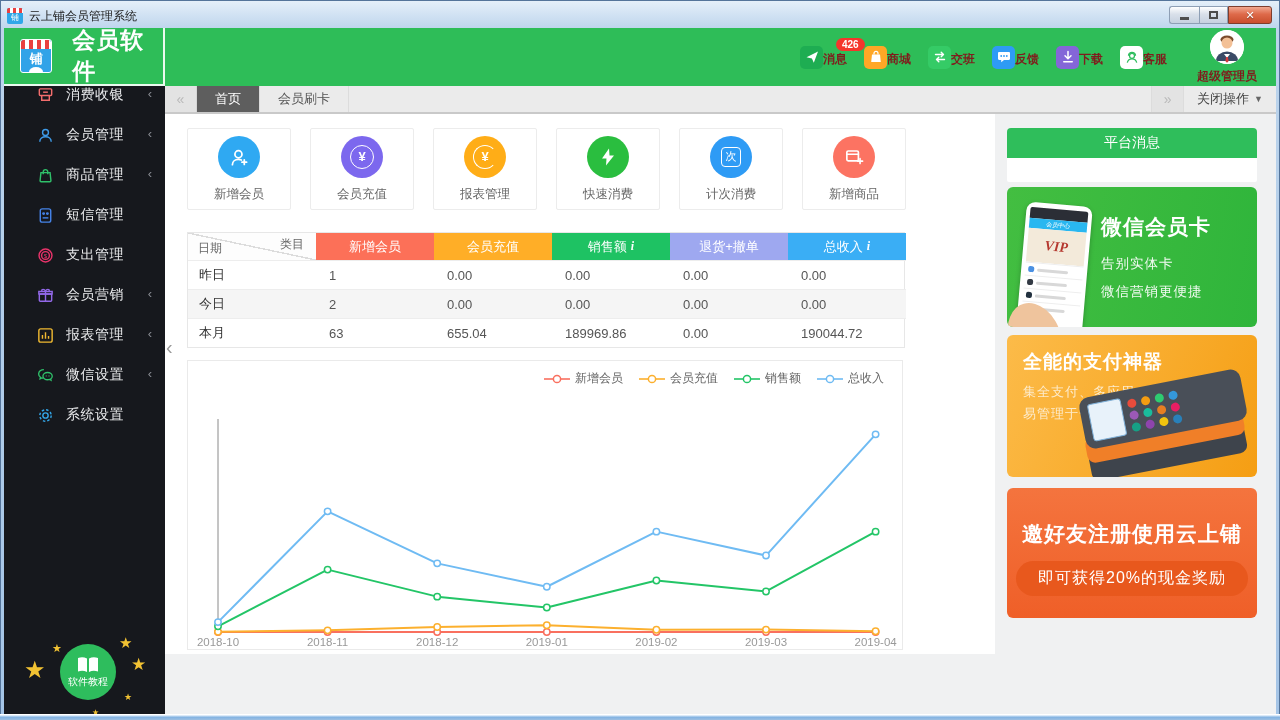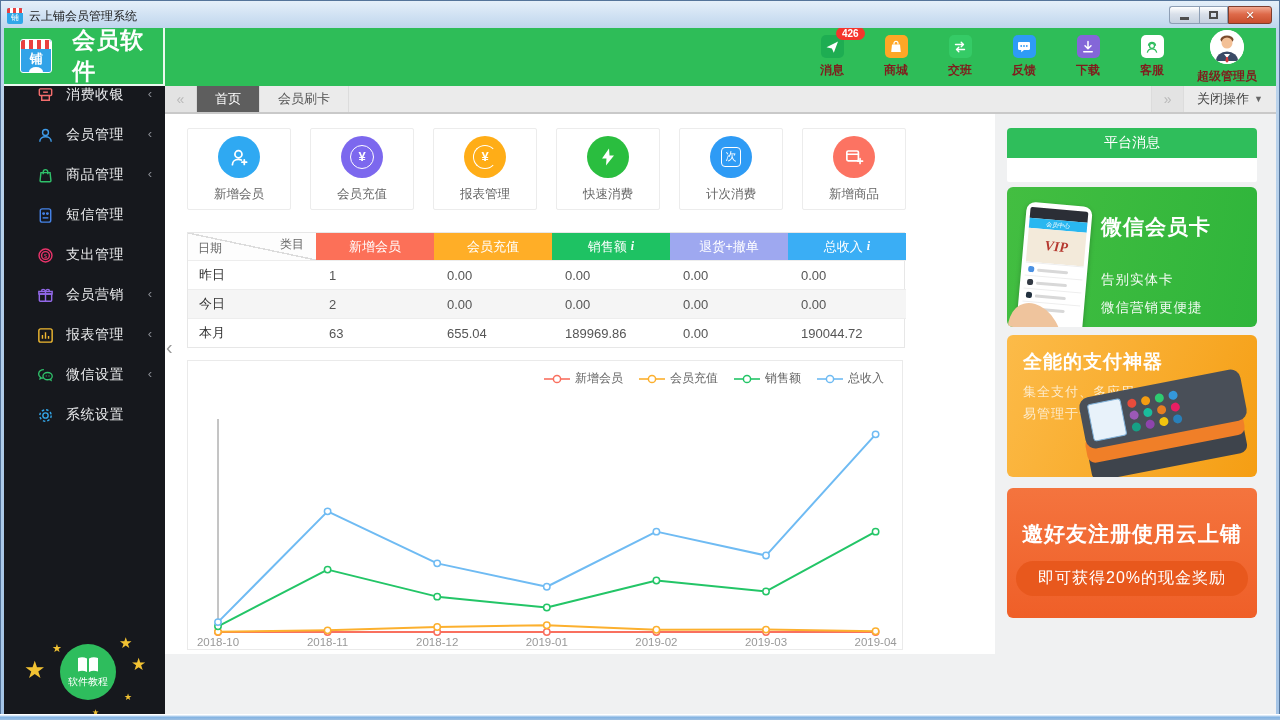--- a/index.html
+++ b/index.html
@@ -35,21 +35,21 @@
   .appheader { position:absolute; top:0; left:0; right:0; height:58px; background:#2EBD58; display:flex; }
   .logo { width:161px; height:58px; display:flex; align-items:center; padding-left:16px;
     border-right:2px solid rgba(255,255,255,.9); border-bottom:2px solid rgba(255,255,255,.9); }
   .shop-ico { width:34px; height:34px; background:#31A3E8; border-radius:3px; border:1px solid #fff; position:relative; overflow:hidden; }
   .shop-ico .awn { position:absolute; top:0; left:0; right:0; height:9px;
     background:repeating-linear-gradient(90deg,#E84040 0 4px,#fff 4px 8px); border-radius:2px 2px 0 0; }
   .shop-ico .ch { position:absolute; top:10px; left:0; right:0; text-align:center; font-size:13px; font-weight:bold; color:#fff; }
   .shop-ico .cloud { position:absolute; bottom:-5px; left:50%; width:14px; height:10px; margin-left:-7px; background:#fff; border-radius:50%; }
   .logo-text { color:#fff; font-size:23px; font-weight:bold; letter-spacing:1px; margin-left:20px; }
   .hdr-items { position:absolute; right:6px; top:0; height:58px; display:flex; align-items:center; }
-  .hdr-item { width:64px; display:flex; flex-direction:column; align-items:center; cursor:pointer; position:relative; }
+  .hdr-item { width:64px; display:flex; flex-direction:row; align-items:center; cursor:pointer; position:relative; }
   .hdr-sq { width:23px; height:23px; border-radius:5px; display:flex; align-items:center; justify-content:center; }
   .hdr-label { color:#7f1d1d; font-size:12px; margin-top:4px; white-space:nowrap;font-weight:bold; }
   .badge { position:absolute; top:-8px; left:36px; background:#F5352C; color:#fff; font-size:10px;
     padding:1px 6px; border-radius:9px; font-weight:bold; }
   .admin { width:86px; display:flex; flex-direction:column; align-items:center; cursor:pointer; }
   .avatar { width:34px; height:34px; border-radius:50%; background:#fff; overflow:hidden; }
   
   .sidebar { position:absolute; left:0; top:58px; bottom:0; width:161px; background:#16181D; }
   .sb-item { height:40px; display:flex; padding-left:32px; cursor:pointer; position:relative; }
   .sb-icon { width:19px; height:19px; flex:0 0 19px; }
@@ -114,21 +114,21 @@
   .ph-bar2 { height:10px; background:#29B7F0; color:#fff; font-size:6px; text-align:center; line-height:10px; }
   .ph-vip { height:34px; background:#F3EADA; display:flex; align-items:center; justify-content:center; }
   .ph-vip span { color:#B5382F; font-family:"Liberation Serif",serif; font-weight:bold; font-style:italic; font-size:14px; }
   .ph-row { height:13px; background:#fff; border-top:1px solid #EEE; display:flex; align-items:center; gap:3px; padding:0 3px; }
   .ph-dot { width:6px; height:6px; border-radius:2px; }
   .ph-line { height:3px; width:60%; background:#D8D8D8; border-radius:2px; }
   .hand { position:absolute; left:2px; top:115px; width:52px; height:72px; background:#EFC49D;
     border-radius:45% 55% 40% 50%; transform:rotate(-14deg); }
   .wc-text { position:absolute; left:94px; top:26px; }
   .wc-title { color:#fff; font-size:21px; font-weight:bold; letter-spacing:1px; }
-  .wc-line { color:rgba(255,255,255,.93); font-size:13.5px; margin-top:30px; letter-spacing:1px; }
+  .wc-line { color:rgba(255,255,255,.93); font-size:13.5px; margin-top:14px; letter-spacing:1px; }
   .p-pay { margin-top:8px; height:142px; background:linear-gradient(115deg,#FCBB49,#F59E13); }
   .pay-title { position:absolute; left:16px; top:14px; color:#fff; font-size:19px; font-weight:bold; letter-spacing:1px; }
   .pay-line { position:absolute; left:16px; color:#FDEBCB; font-size:13px; letter-spacing:1px; }
   .pos-wrap { position:absolute; right:-4px; bottom:2px; width:190px; height:100px; }
   .pos-base { position:absolute; left:18px; top:62px; width:158px; height:30px; background:#3E444C; border-radius:8px; transform:rotate(-11deg); }
   .pos-mid { position:absolute; left:14px; top:48px; width:160px; height:26px; background:#F07F28; border-radius:8px; transform:rotate(-11deg); }
   .pos-top { position:absolute; left:10px; top:8px; width:164px; height:52px; background:#494F58; border-radius:10px; transform:rotate(-11deg);
     display:flex; align-items:center; padding:0 8px; gap:6px; }
   .pos-screen { width:34px; height:38px; background:#E8F2FA; border-radius:3px; border:1px solid #7FB0D8; }
   .pos-grid { display:grid; grid-template-columns:repeat(4,11px); grid-gap:3px; }

